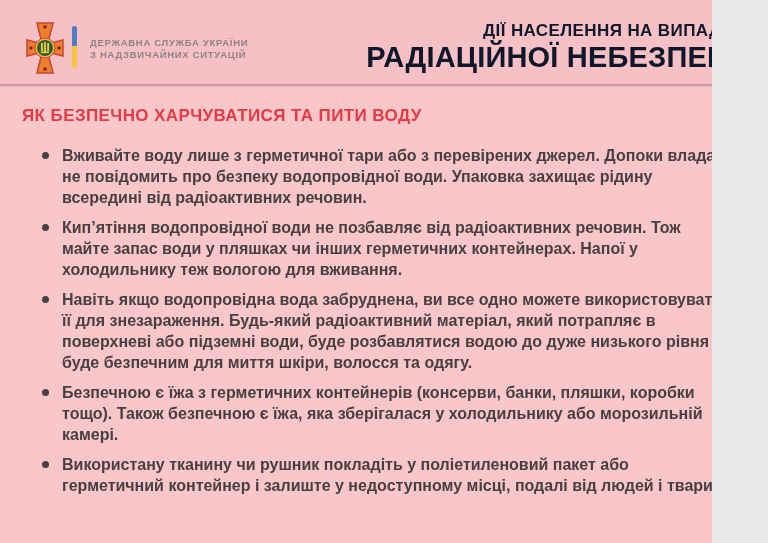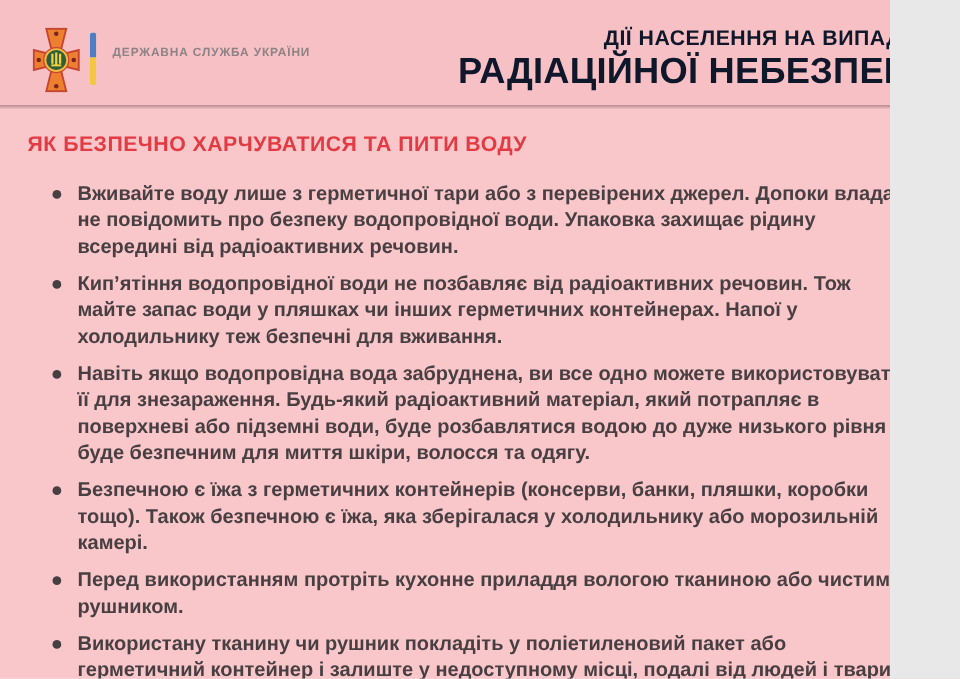--- a/index.html
+++ b/index.html
@@ -78,54 +78,51 @@
       <rect x="15" y="29.5" width="8" height="1.6" fill="#f4d03f"></rect>
     </svg>
 
     <div class="flagbar">
       <div class="blue"></div>
       <div class="yellow"></div>
     </div>
 
     <div class="agency">
       <div>ДЕРЖАВНА СЛУЖБА УКРАЇНИ</div>
+      <div>З НАДЗВИЧАЙНИХ СИТУАЦІЙ</div>
     </div>
 
     <div class="title">
       <div class="title-line1">ДІЇ НАСЕЛЕННЯ НА ВИПАДОК</div>
       <div class="title-line2">РАДІАЦІЙНОЇ НЕБЕЗПЕКИ</div>
     </div>
   </header>
 
   <div class="divider"></div>
 
   <main class="content">
     <h2 class="section-heading">ЯК БЕЗПЕЧНО ХАРЧУВАТИСЯ ТА ПИТИ ВОДУ</h2>
 
     <ul class="bullets">
       <li>
         <span class="dot"></span>
         <span class="txt">Вживайте воду лише з герметичної тари або з перевірених джерел. Допоки влада не повідомить про безпеку водопровідної води. Упаковка захищає рідину всередині від радіоактивних речовин.</span>
       </li>
       <li>
         <span class="dot"></span>
-        <span class="txt">Кип’ятіння водопровідної води не позбавляє від радіоактивних речовин. Тож майте запас води у пляшках чи інших герметичних контейнерах. Напої у холодильнику теж безпечні для вживання.</span>
+        <span class="txt">Кип’ятіння водопровідної води не позбавляє від радіоактивних речовин. Тож майте запас води у пляшках чи інших герметичних контейнерах. Напої у холодильнику теж вологою для вживання.</span>
       </li>
       <li>
         <span class="dot"></span>
         <span class="txt">Навіть якщо водопровідна вода забруднена, ви все одно можете використовувати її для знезараження. Будь-який радіоактивний матеріал, який потрапляє в поверхневі або підземні води, буде розбавлятися водою до дуже низького рівня і буде безпечним для миття шкіри, волосся та одягу.</span>
       </li>
       <li>
         <span class="dot"></span>
         <span class="txt">Безпечною є їжа з герметичних контейнерів (консерви, банки, пляшки, коробки тощо). Також безпечною є їжа, яка зберігалася у холодильнику або морозильній камері.</span>
       </li>
       <li>
         <span class="dot"></span>
-        <span class="txt">Перед використанням протріть кухонне приладдя вологою тканиною або чистим рушником.</span>
-      </li>
-      <li>
-        <span class="dot"></span>
         <span class="txt">Використану тканину чи рушник покладіть у поліетиленовий пакет або герметичний контейнер і залиште у недоступному місці, подалі від людей і тварин.</span>
       </li>
     </ul>
   </main>
 
 </div>
 
 </body></html>

